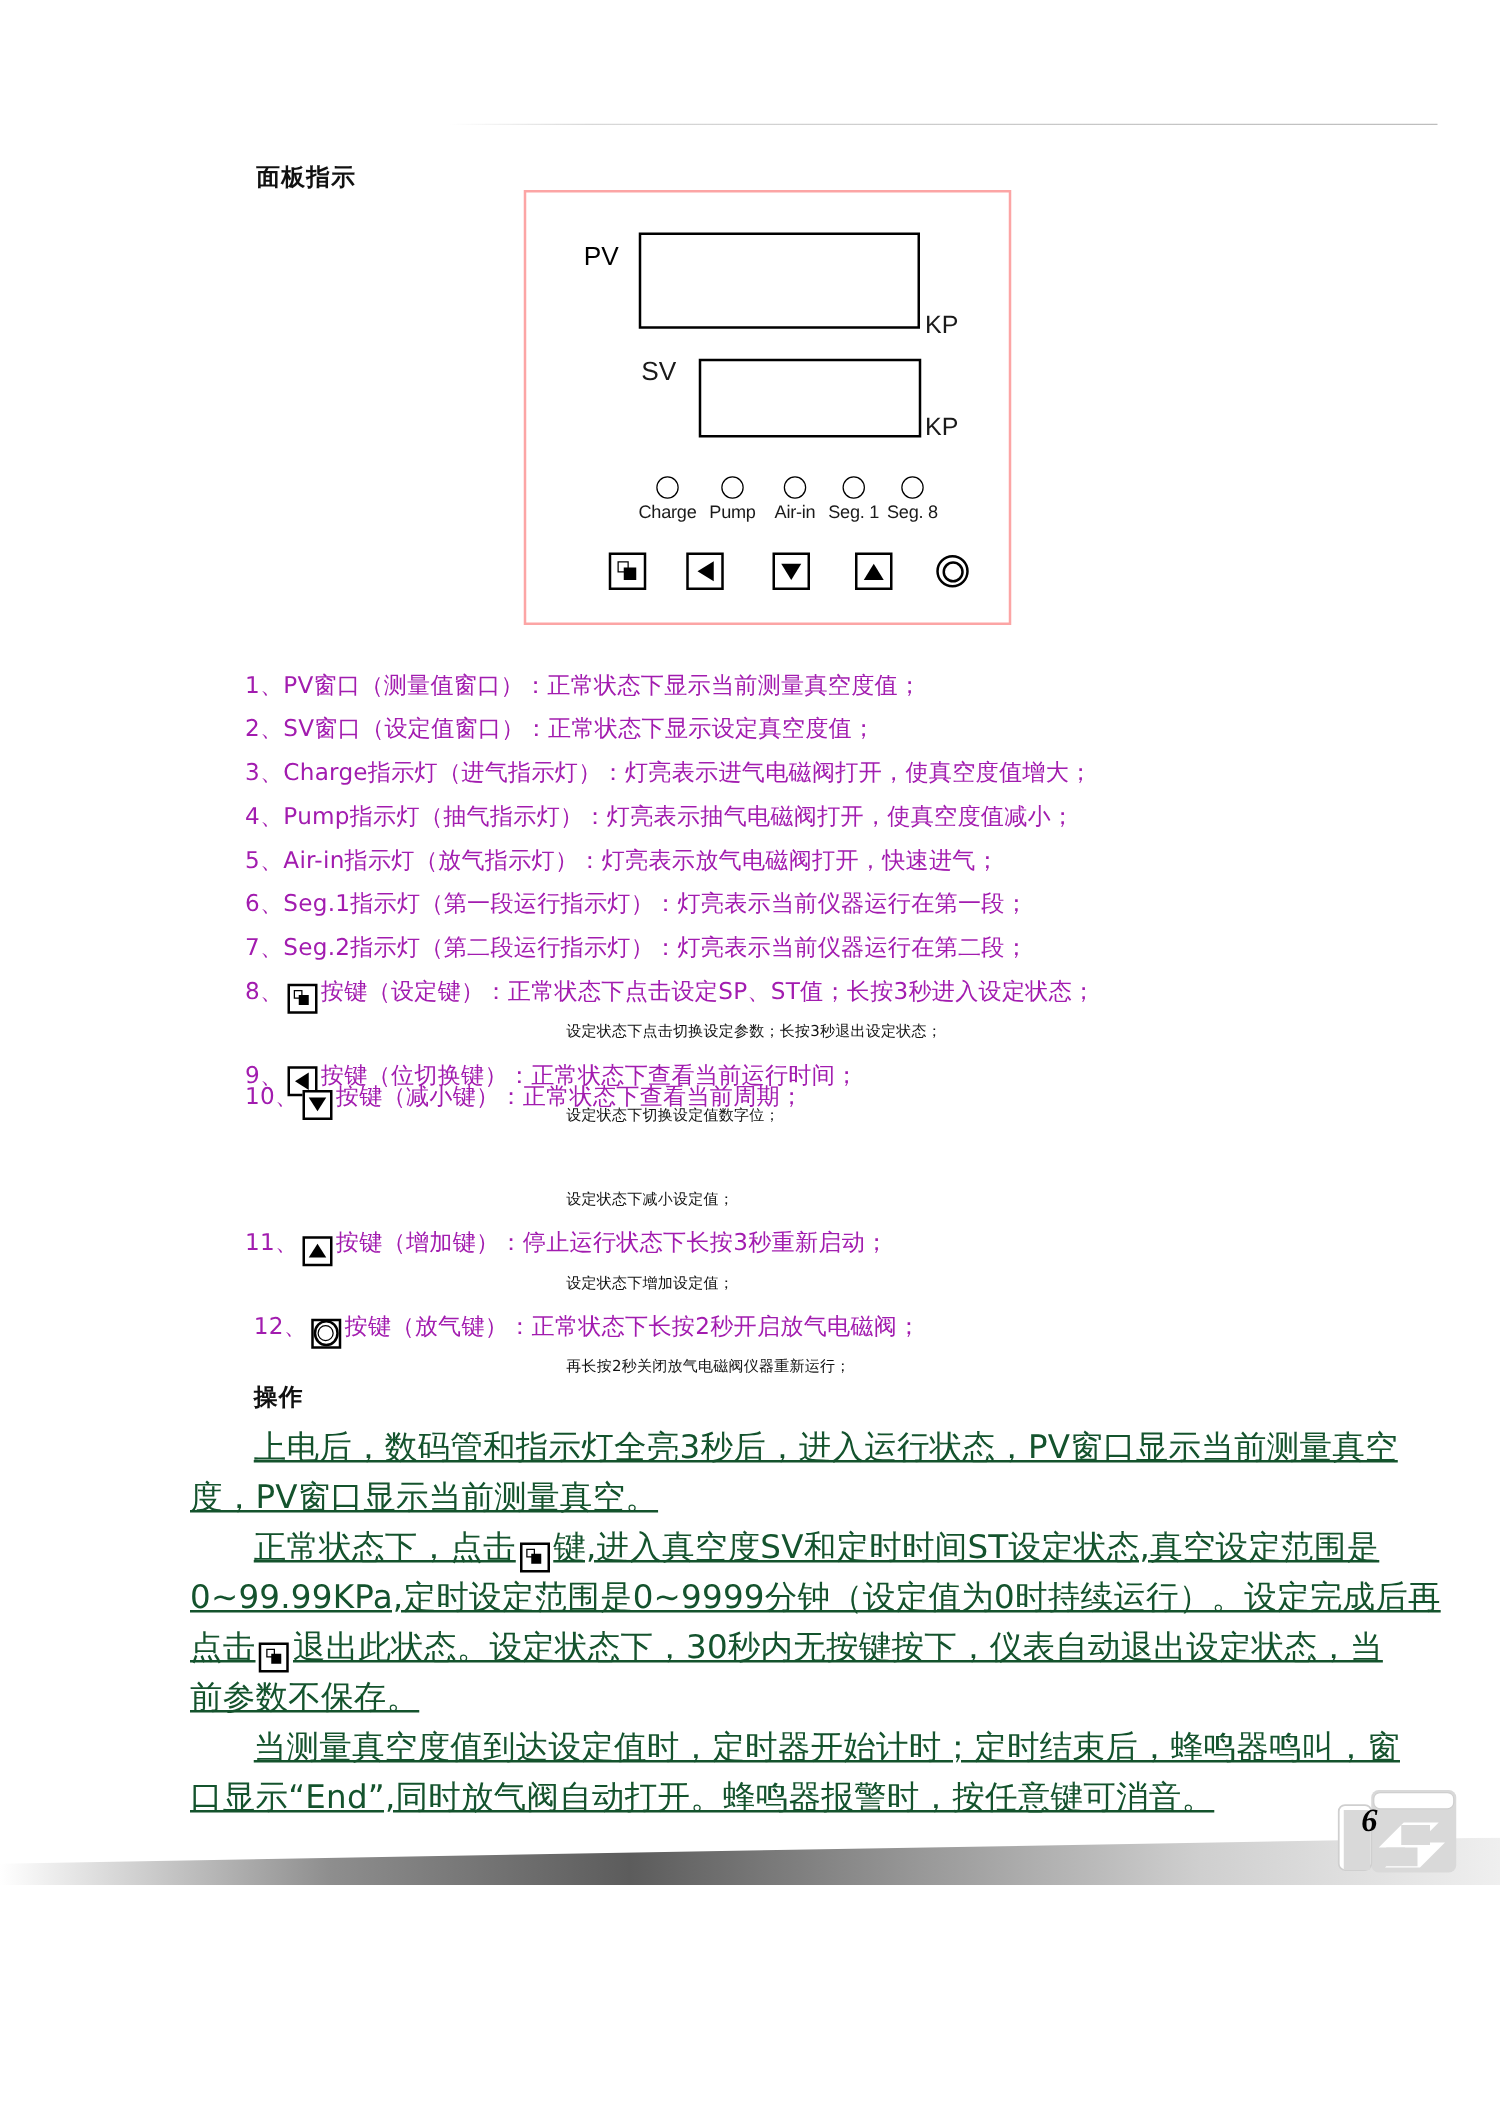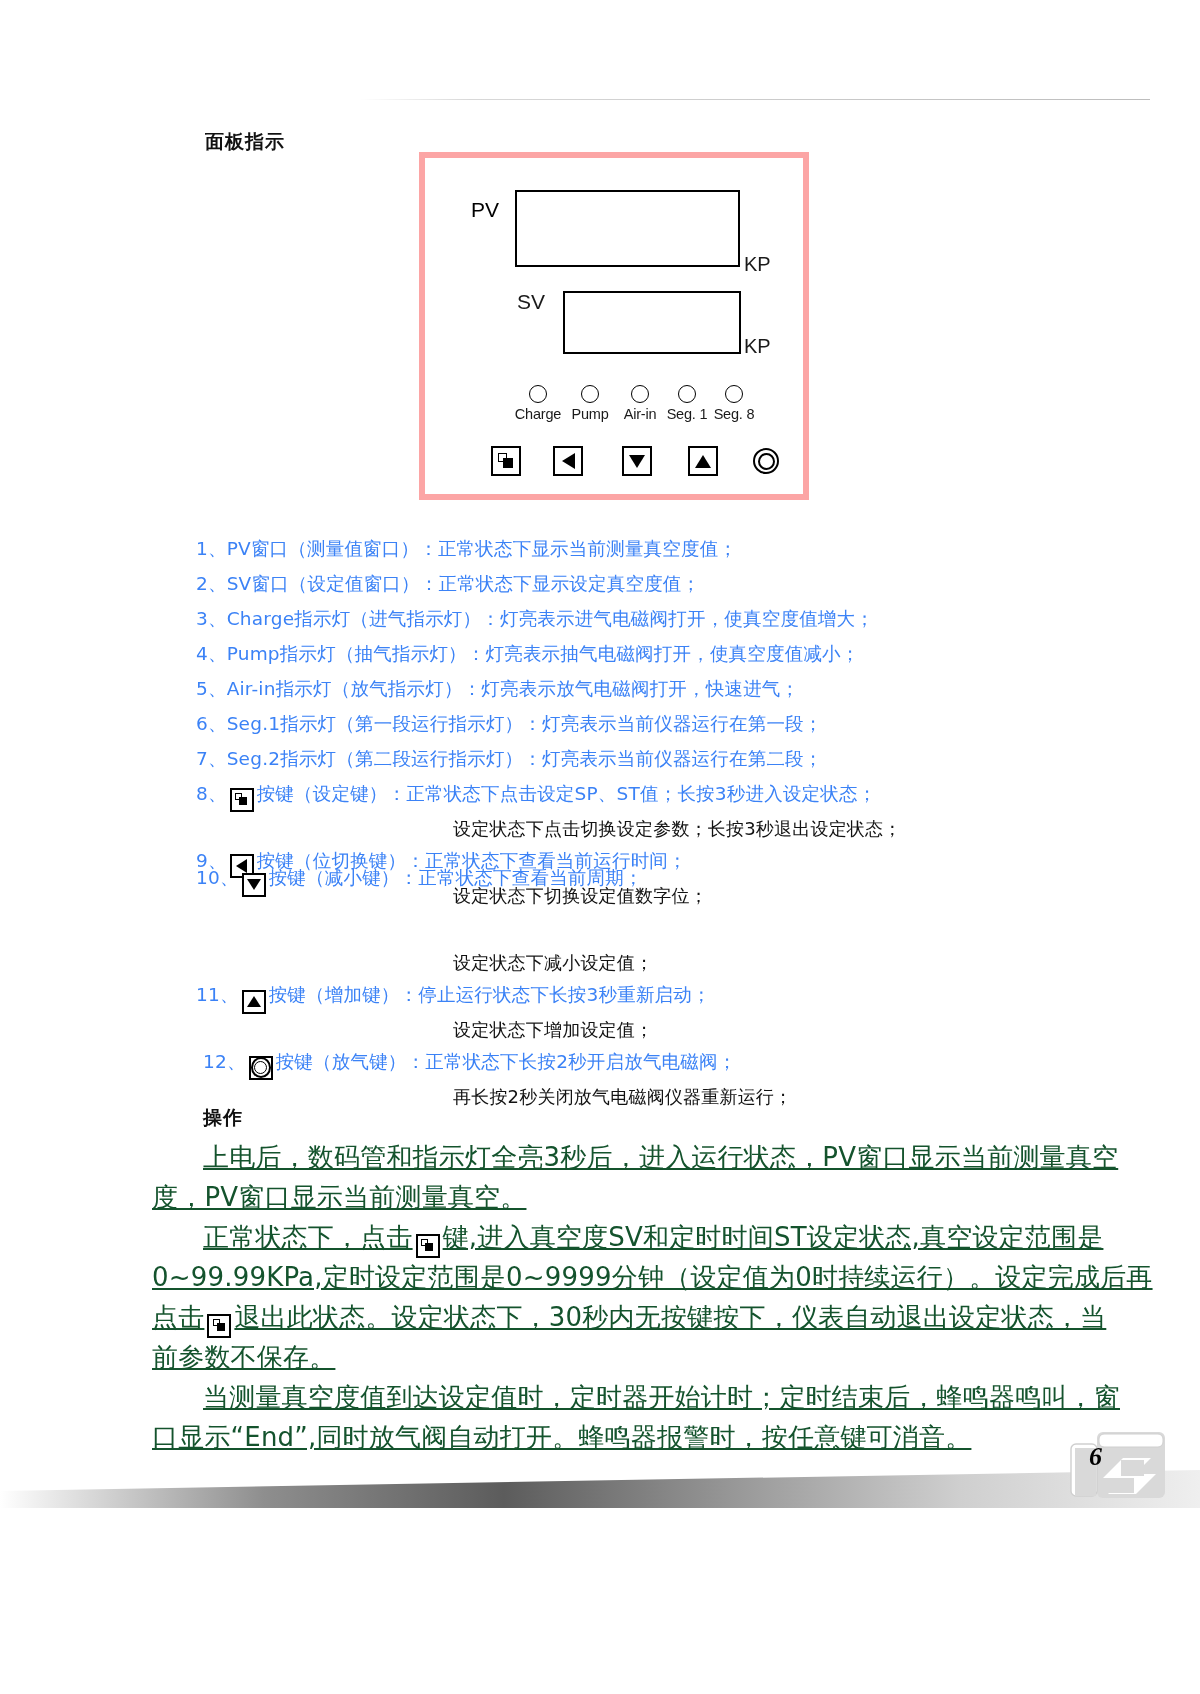--- a/index.html
+++ b/index.html
@@ -36,21 +36,21 @@
   .sec-title {
     position:absolute; left:205px; top:129px;
     font-size:19px; font-weight:bold; color:#111;
     font-family:"DejaVu Sans","Liberation Sans",sans-serif;
     letter-spacing:1px;
   }
 
   
   .panel {
     position:absolute; left:419px; top:152px; width:390px; height:348px;
-    border:6px solid #fca5a5; background:#fff;
+    border:2px solid #fca5a5; background:#fff;
   }
   .pv-label {
     position:absolute; left:46px; top:40px; font-size:21px; color:#000;
     font-family:"Liberation Sans",sans-serif;
   }
   .pv-box {
     position:absolute; left:90px; top:32px; width:225px; height:77px;
     border:2px solid #000; background:#fff;
   }
   .kp1 {
@@ -120,39 +120,39 @@
   .g-ring i {
     display:block;width:17px;height:17px;border-radius:50%;border:2px solid #000;
   }
 
   
   .body-text {
     position:absolute; left:0; top:0; width:1200px;
     font-family:"DejaVu Sans","Liberation Sans",sans-serif;
   }
   .litem {
-    position:absolute; font-size:18.5px; color:#3b82f6; white-space:nowrap;
+    position:absolute; font-size:18.5px; color:#a21caf; white-space:nowrap;
     letter-spacing:0.2px; line-height:1.1;
   }
   .inline-key {
     display:inline-flex; align-items:center; justify-content:center;
     width:24px; height:24px; border:2px solid #000; background:#fff;
     vertical-align:-6px; margin:0 3px;
   }
   .ik-set { position:relative; width:13px; height:13px; }
   .ik-set .sq-back { position:absolute; left:0; top:0; width:7px;height:7px;border:1.4px solid #000;background:#fff; }
   .ik-set .sq-front { position:absolute; left:4px; top:4px; width:8px;height:8px;background:#000; }
   .ik-left { width:0;height:0;border-top:7px solid transparent;border-bottom:7px solid transparent;border-right:11px solid #000; }
   .ik-down { width:0;height:0;border-left:7px solid transparent;border-right:7px solid transparent;border-top:11px solid #000; }
   .ik-up { width:0;height:0;border-left:7px solid transparent;border-right:7px solid transparent;border-bottom:11px solid #000; }
   .ik-ring { width:21px;height:21px;border-radius:50%;border:2px solid #000;display:flex;align-items:center;justify-content:center; }
   .ik-ring i { display:block;width:13px;height:13px;border-radius:50%;border:1.8px solid #000; }
 
   .subline {
-    position:absolute; font-size:18px; color:#121212; white-space:nowrap;
+    position:absolute; font-size:12px; color:#121212; white-space:nowrap;
     letter-spacing:0.2px;
   }
 
   
   .op-title {
     position:absolute; left:203px; top:1105px; font-size:19px; font-weight:bold;
     color:#111; letter-spacing:1px;
     font-family:"DejaVu Sans","Liberation Sans",sans-serif;
   }
   .para {

